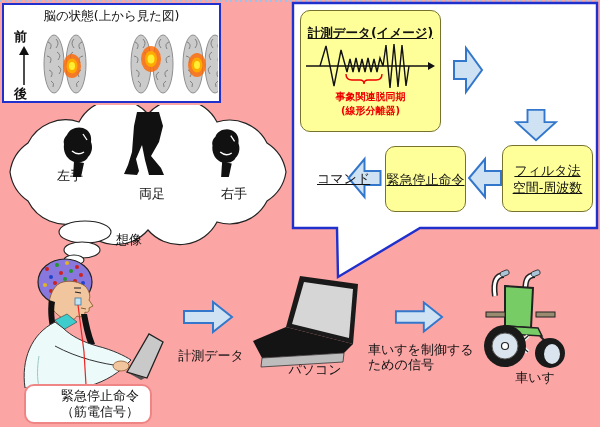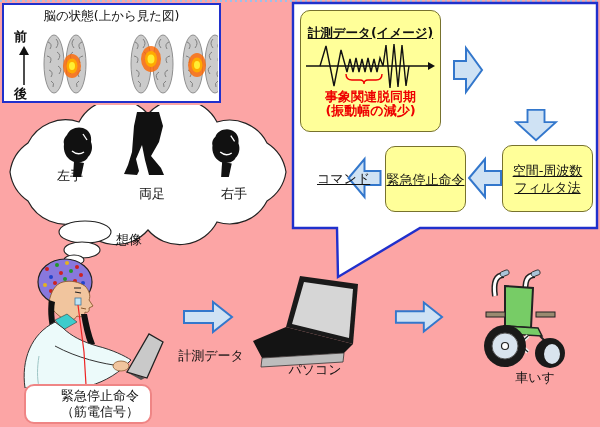--- a/index.html
+++ b/index.html
@@ -16,21 +16,21 @@
     background:repeating-linear-gradient(90deg,#9cc0e8 0 2px,transparent 2px 5px);}
   
   .brain-panel{left:2px;top:3px;width:219px;height:100px;border:2.5px solid #2030cc;
     box-sizing:border-box;background:#fff;}
   .brain-title{left:0;top:3px;width:100%;font-size:12.5px;}
   
   .ybox{background:#ffff99;border:1.3px solid #77722e;border-radius:10px;box-sizing:border-box;
     display:flex;flex-direction:column;align-items:center;justify-content:center;}
   .ybox .jp{text-decoration:underline;line-height:17px;}
   .proc-title{font-size:12.5px;text-decoration:underline;margin-top:0;font-weight:bold;}
-  .erd{font-size:13px;line-height:14px;color:#ee0000;font-weight:bold;}
+  .erd{font-size:10px;line-height:14px;color:#ee0000;font-weight:bold;}
   
   .arrow-poly{fill:#cfe2f4;stroke:#3377cc;stroke-width:2;}
   
   .callout{left:24px;top:384px;width:128px;height:40px;background:#fff;border:2px solid #ef8585;
     border-radius:10px;box-sizing:border-box;display:flex;flex-direction:column;
     align-items:center;justify-content:center;}
   .callout .jp{line-height:16px;margin-left:24px;}
 </style>
 </head>
 <body>
@@ -224,20 +224,24 @@
     <polygon points="50,6 108,14 103,74 36,57" fill="#1a1a1a"></polygon>
     <polygon points="54,12 103,19 99,68 42,54" fill="#d6d6d6"></polygon>
     <polygon points="3,71 36,57 103,74 94,83 12,88" fill="#141414"></polygon>
     <polygon points="12,88 94,83 93,92 11,97" fill="#bdbdbd" stroke="#333" stroke-width="0.8"></polygon>
   </svg>
   <div class="abs jp ctr" style="left:280px;top:362px;width:70px;">パソコン</div>
 
   <svg class="abs" style="left:394px;top:300px;" width="50" height="34" viewBox="0 0 52 34">
     <polygon class="arrow-poly" points="2,11 31,11 31,2 50,17 31,32 31,23 2,23"></polygon>
   </svg>
+  <div class="abs jp" style="left:368px;top:342px;width:110px;white-space:normal;line-height:15px;">
+    <span>車いすを制御する</span><br>
+    <span>ための信号</span>
+  </div>
 
   <svg class="abs" style="left:480px;top:266px;" width="100" height="102" viewBox="0 0 100 102">
     <path d="M15,30 C13,16 16,9 24,9" stroke="#222" stroke-width="6" fill="none"></path>
     <path d="M15,30 C13,16 16,9 24,9" stroke="#fff" stroke-width="3" fill="none"></path>
     <path d="M46,30 C44,15 47,9 55,9" stroke="#222" stroke-width="6" fill="none"></path>
     <path d="M46,30 C44,15 47,9 55,9" stroke="#fff" stroke-width="3" fill="none"></path>
     <rect x="20" y="5" width="9" height="5" rx="2" transform="rotate(-22 24 7)" fill="#aac4d8" stroke="#222" stroke-width="0.8"></rect>
     <rect x="51" y="5" width="9" height="5" rx="2" transform="rotate(-22 55 7)" fill="#aac4d8" stroke="#222" stroke-width="0.8"></rect>
     <path d="M25,20 L53,22 L51,62 L25,60 Z" fill="#77cc66" stroke="#222" stroke-width="2"></path>
     <path d="M24,60 L58,62 L62,70 L26,68 Z" fill="#77cc66" stroke="#222" stroke-width="1.5"></path>
@@ -263,35 +267,35 @@
   <div class="abs ybox" style="left:300px;top:10px;width:141px;height:122px;">
     <div class="proc-title">計測データ(イメージ)</div>
     <svg width="133" height="48" viewBox="0 0 133 48">
       <line x1="2" y1="24" x2="124" y2="24" stroke="#111" stroke-width="1.3"></line>
       <polygon points="124,20 131,24 124,28" fill="#111"></polygon>
       <polyline points="16,24 22,4 30,44 37,8 43,30 46,17 49,30 52,16 55,30 58,17 61,30 64,16
                         67,30 70,17 73,30 76,16 79,24 82,3 86,46 90,2 94,45 98,3 102,44 105,24" fill="none" stroke="#111" stroke-width="1.4"></polyline>
       <path d="M42,32 Q42,38 48,38 L56,38 Q60,38 60,42 Q60,38 64,38 L72,38 Q78,38 78,32" fill="none" stroke="#ee0000" stroke-width="1.4"></path>
     </svg>
     <div class="erd">事象関連脱同期</div>
-    <div class="erd">(振動幅の減少)</div>
+    <div class="erd">(線形分離器)</div>
   </div>
 
   <svg class="abs" style="left:452px;top:42px;" width="32" height="56" viewBox="0 0 32 56">
     <polygon class="arrow-poly" points="2,19 14,19 14,6 30,28 14,50 14,37 2,37"></polygon>
   </svg>
 
 
   <svg class="abs" style="left:513px;top:108px;" width="46" height="34" viewBox="0 0 46 36">
     <polygon class="arrow-poly" points="14,2 32,2 32,15 44,15 23,34 2,15 14,15"></polygon>
   </svg>
 
   <div class="abs ybox" style="left:502px;top:145px;width:91px;height:67px;">
+    <div class="jp">フィルタ法</div>
     <div class="jp">空間-周波数</div>
-    <div class="jp">フィルタ法</div>
   </div>
 
   <svg class="abs" style="left:467px;top:155px;" width="36" height="46" viewBox="0 0 36 46">
     <polygon class="arrow-poly" points="34,16 18,16 18,4 2,23 18,42 18,30 34,30"></polygon>
   </svg>
 
   <div class="abs ybox" style="left:385px;top:146px;width:81px;height:66px;">
     <div class="jp">緊急停止命令</div>
   </div>
 

